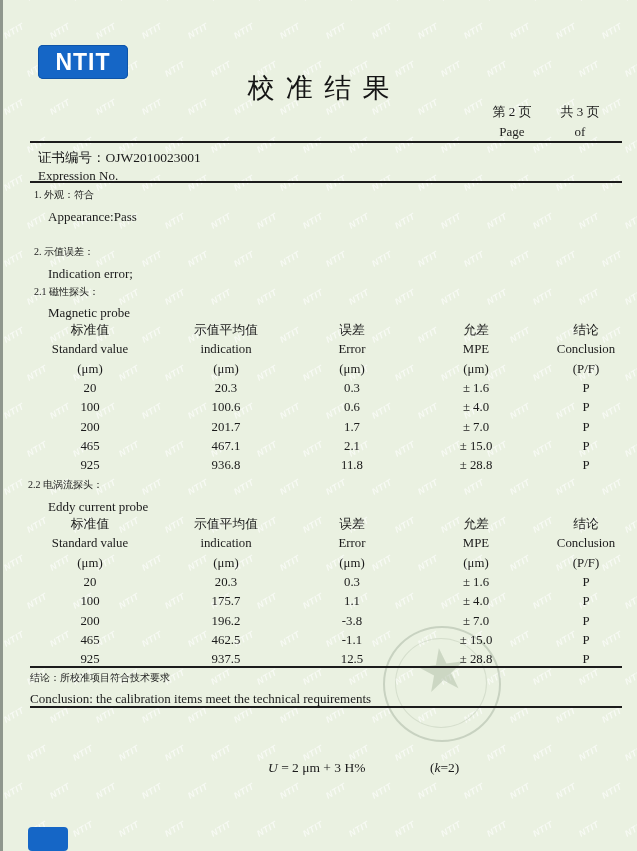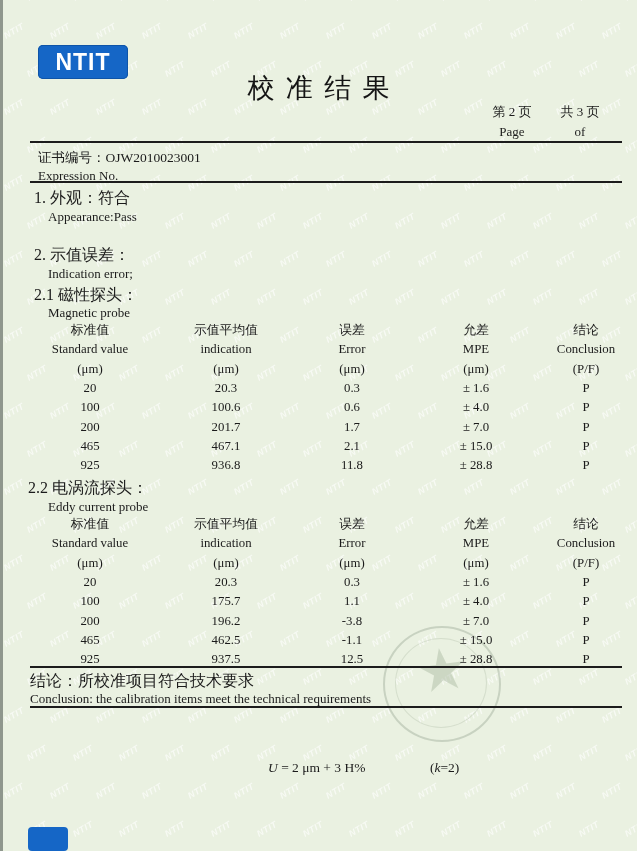--- a/index.html
+++ b/index.html
@@ -50,21 +50,21 @@
   .pg-en-1{left:477px;top:124px;}
   .pg-en-2{left:545px;top:124px;}
   .hr{position:absolute;left:30px;width:592px;background:#1c1c1c;height:2px;}
   .hr1{top:141px;}
   .hr2{top:181px;height:1.6px;}
   .hr3{top:666px;}
   .hr4{top:706px;height:1.6px;}
   .tline{position:absolute;font-size:13.5px;white-space:pre;}
   .cert-zh{left:38px;top:149px;text-align:center;}
   .cert-en{left:38px;top:168px;font-size:13px;}
-  .s-zh{font-size:16px;}
+  .s-zh{font-size:10px;}
   .s-en{font-size:13px;}
   .sec1-zh{left:34px;top:188px;}
   .sec1-en{left:48px;top:209px;}
   .sec2-zh{left:34px;top:245px;}
   .sec2-en{left:48px;top:266px;}
   .sec21-zh{left:34px;top:285px;}
   .sec21-en{left:48px;top:305px;}
   .sec22-zh{left:28px;top:478px;}
   .sec22-en{left:48px;top:499px;}
   .dtable{position:absolute;left:30px;width:592px;}

